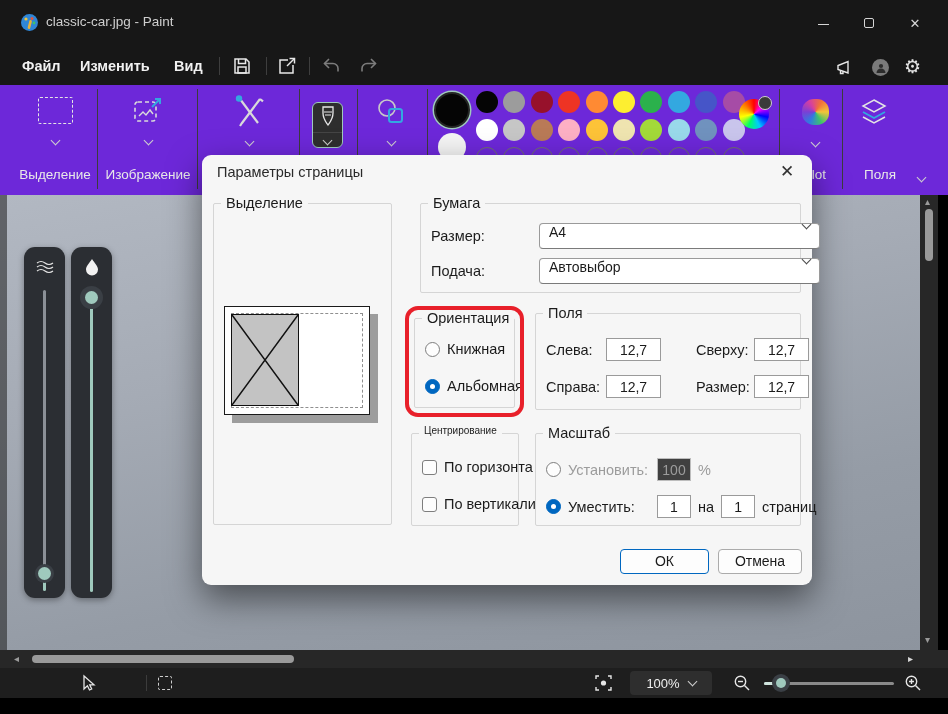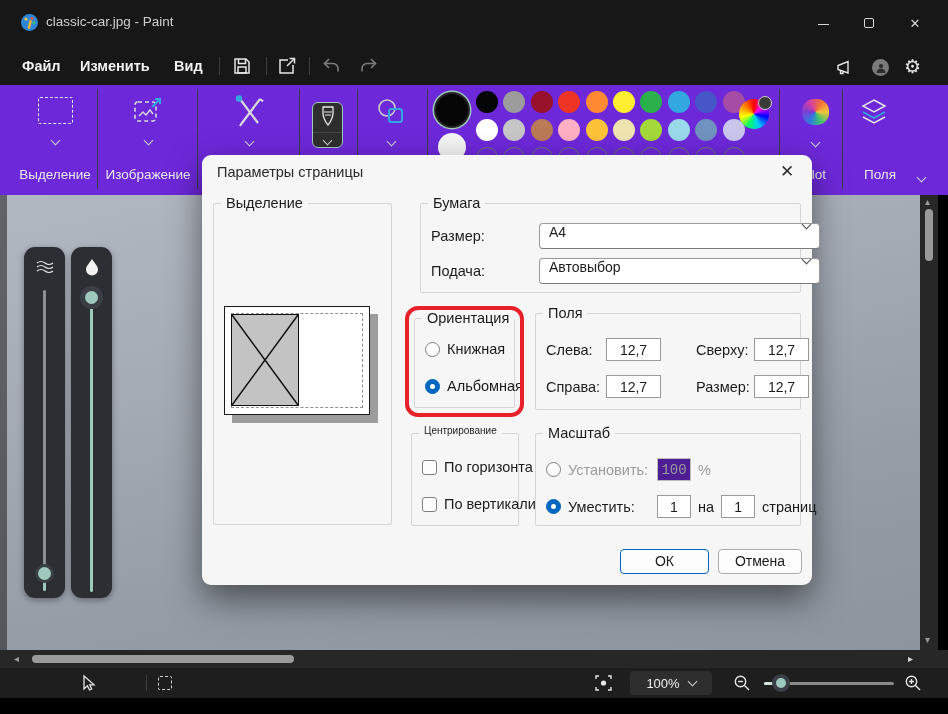--- a/index.html
+++ b/index.html
@@ -109,21 +109,21 @@
   .gb-scale { left:333px; top:278px; width:266px; height:93px; }
 
   .radio { width:15px; height:15px; border-radius:50%; border:1px solid #7e7e7e; background:#fdfdfd; flex:none; position:relative; }
   .radio.on { background:#0067c0; border-color:#0067c0; }
   .radio.on::after { content:""; position:absolute; inset:4px; border-radius:50%; background:#fff; }
   .checkbox { width:15px; height:15px; border-radius:3px; border:1px solid #7e7e7e; background:#fdfdfd; flex:none; }
   .ctl-row { position:absolute; display:flex; align-items:center; gap:7px; font-size:14.5px; white-space:nowrap; }
 
   .field { height:23px; background:#fff; border:1px solid #9a9a9a; text-align:center; font-size:14px; color:#1b1b1b;
            font-family:"Liberation Sans",sans-serif; }
-  .field:disabled { color:#9c9c9c; border-color:#bdbdbd; background:#4c1d95;font-family:Liberation Mono, monospace; }
+  .field:disabled { color:#9c9c9c; border-color:#bdbdbd; background:#404040; }
   .mrow { position:absolute; display:flex; align-items:center; font-size:14.5px; }
   .mrow .mlbl { width:60px; } .mrow .mlbl2 { width:58px; margin-left:35px; }
   .mrow .field { width:55px; }
   .gray-txt { color:#9c9c9c; }
 
   .red-box { position:absolute; left:203px; top:151px; width:119px; height:111px; border:4px solid #e8202a;
              border-radius:13px; pointer-events:none; z-index:5; }
 
   .dlg-btn { position:absolute; top:394px; height:25px; border-radius:4px; background:#fdfdfd; font-size:14px;
              color:#1b1b1b; text-align:center; line-height:23px; }

